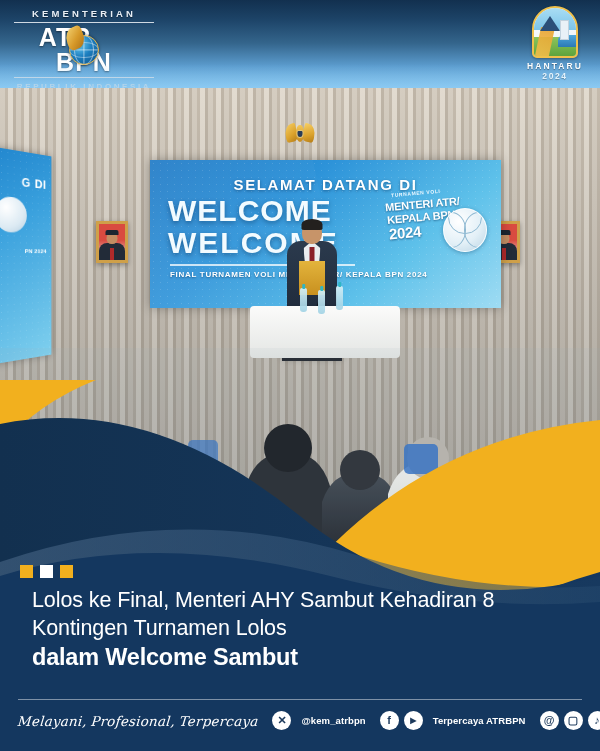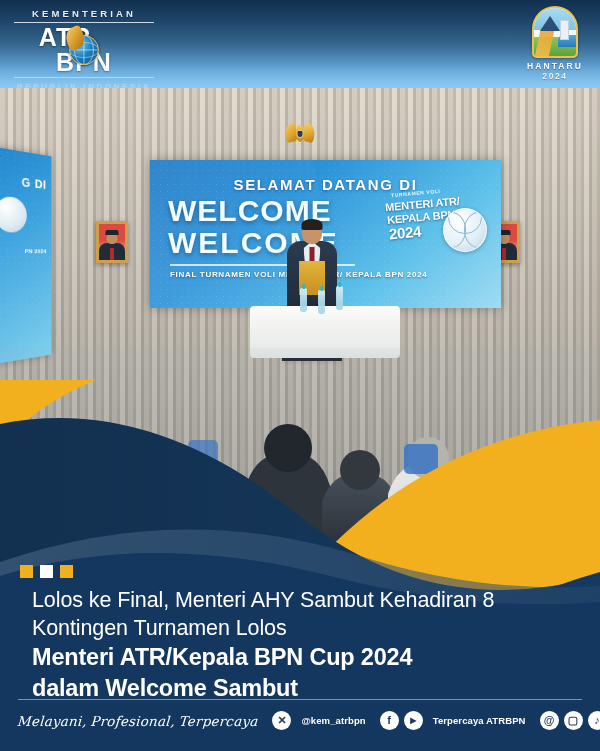--- a/index.html
+++ b/index.html
@@ -449,21 +449,20 @@
   <div id="textblock">
     <div class="squares">
       <div class="sq" style="background:#f2b01e"></div>
       <div class="sq" style="background:#ffffff"></div>
       <div class="sq" style="background:#f2b01e"></div>
     </div>
 
     <div class="headline">
       <div class="hl-light">Lolos ke Final, Menteri AHY Sambut Kehadiran 8</div>
       <div class="hl-light">Kontingen Turnamen Lolos</div>
-      <div class="hl-bold">Menteri ATR/Kepala BPN Cup 2024</div>
       <div class="hl-bold">dalam Welcome Sambut</div>
     </div>
   </div>
 
   <div id="footer">
     <div class="foot-rule"></div>
     <div class="foot-row">
       <div class="tagline">Melayani, Profesional, Terpercaya</div>
 
       <div class="soc-group">

